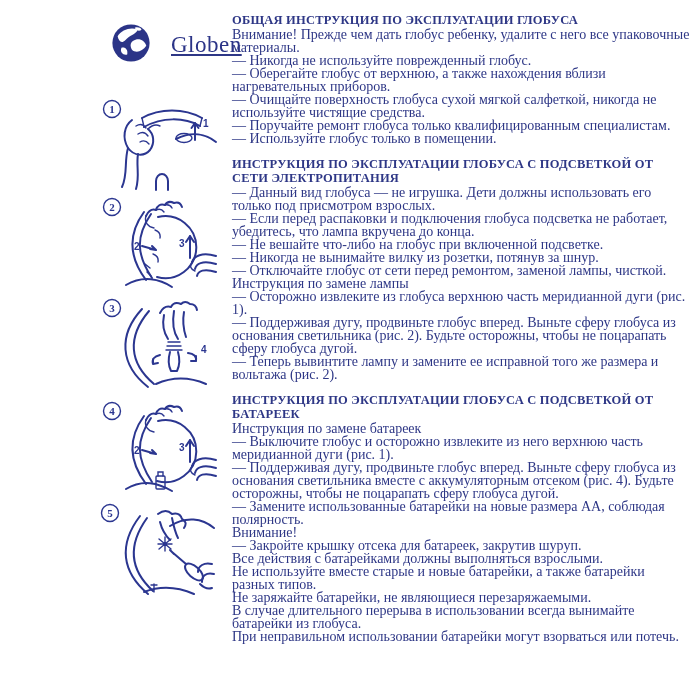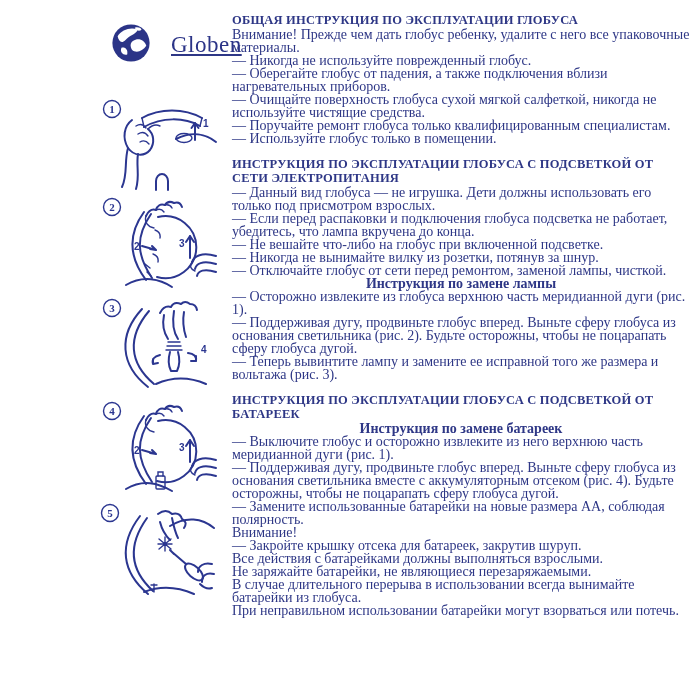--- a/index.html
+++ b/index.html
@@ -5,21 +5,21 @@
   html,body{margin:0;padding:0;background:#fff;}
   .page{position:relative;width:700px;height:700px;background:#ffffff;overflow:hidden;
         font-family:"Liberation Serif","DejaVu Serif",serif;color:#2e3786;}
   
   .logo{position:absolute;left:110px;top:22px;display:flex;align-items:center;gap:19px;text-decoration:underline;}
   .logo .word{font-size:23px;letter-spacing:.5px;color:#2b3487;}
   
   .col{position:absolute;left:232px;top:13px;width:458px;}
   .sec{margin:0 0 12px 0;}
   .sec h2{margin:0;font-size:12.5px;line-height:14.5px;font-weight:bold;letter-spacing:.2px;}
-  .sec .sub{font-weight:bold;text-align:center;}
+  .sec .sub{font-weight:normal;}
   .sec p{margin:0;font-size:14px;line-height:13px;}
   
   .figs{position:absolute;left:98px;top:96px;width:130px;}
   .fig{position:absolute;left:0;}
   .fig svg{display:block;}
   .ink{stroke:#2b3690;fill:none;stroke-width:2;stroke-linecap:round;stroke-linejoin:round;}
   .ink-thin{stroke:#2b3690;fill:none;stroke-width:1.4;stroke-linecap:round;}
   .num{font-family:"Liberation Serif",serif;font-size:11px;font-weight:bold;fill:#2b3690;}
   .lbl{font-family:"Liberation Sans",sans-serif;font-size:10px;font-weight:bold;fill:#2b3690;}
 </style>
@@ -138,47 +138,48 @@
       </svg>
     </div>
   </div>
 
   <div class="col">
 
     <div class="sec">
       <h2>ОБЩАЯ ИНСТРУКЦИЯ ПО ЭКСПЛУАТАЦИИ ГЛОБУСА</h2>
       <p>Внимание! Прежде чем дать глобус ребенку, удалите с него все упаковочные материалы.</p>
       <p>— Никогда не используйте поврежденный глобус.</p>
-      <p>— Оберегайте глобус от падения, а также подключения вблизи нагревательных приборов.</p>
+      <p>— Оберегайте глобус от верхнюю, а также нахождения вблизи нагревательных приборов.</p>
       <p>— Очищайте поверхность глобуса сухой мягкой салфеткой, никогда не используйте чистящие средства.</p>
       <p>— Поручайте ремонт глобуса только квалифицированным специалистам.</p>
       <p>— Используйте глобус только в помещении.</p>
     </div>
 
     <div class="sec">
       <h2>ИНСТРУКЦИЯ ПО ЭКСПЛУАТАЦИИ ГЛОБУСА С ПОДСВЕТКОЙ ОТ СЕТИ ЭЛЕКТРОПИТАНИЯ</h2>
       <p>— Данный вид глобуса — не игрушка. Дети должны использовать его только под присмотром взрослых.</p>
       <p>— Если перед распаковки и подключения глобуса подсветка не работает, убедитесь, что лампа вкручена до конца.</p>
       <p>— Не вешайте что-либо на глобус при включенной подсветке.</p>
       <p>— Никогда не вынимайте вилку из розетки, потянув за шнур.</p>
       <p>— Отключайте глобус от сети перед ремонтом, заменой лампы, чисткой.</p>
       <p class="sub">Инструкция по замене лампы</p>
       <p>— Осторожно извлеките из глобуса верхнюю часть меридианной дуги (рис. 1).</p>
       <p>— Поддерживая дугу, продвиньте глобус вперед. Выньте сферу глобуса из основания светильника (рис. 2). Будьте осторожны, чтобы не поцарапать сферу глобуса дугой.</p>
-      <p>— Теперь вывинтите лампу и замените ее исправной того же размера и вольтажа (рис. 3).</p>
+      <p>— Теперь вывинтите лампу и замените ее исправной того же размера и вольтажа (рис. 2).</p>
     </div>
 
     <div class="sec">
       <h2>ИНСТРУКЦИЯ ПО ЭКСПЛУАТАЦИИ ГЛОБУСА С ПОДСВЕТКОЙ ОТ БАТАРЕЕК</h2>
       <p class="sub">Инструкция по замене батареек</p>
       <p>— Выключите глобус и осторожно извлеките из него верхнюю часть меридианной дуги (рис. 1).</p>
       <p>— Поддерживая дугу, продвиньте глобус вперед. Выньте сферу глобуса из основания светильника вместе с аккумуляторным отсеком (рис. 4). Будьте осторожны, чтобы не поцарапать сферу глобуса дугой.</p>
       <p>— Замените использованные батарейки на новые размера АА, соблюдая полярность.</p>
       <p>Внимание!</p>
       <p>— Закройте крышку отсека для батареек, закрутив шуруп.</p>
       <p>Все действия с батарейками должны выполняться взрослыми.</p>
+      <p>Не используйте вместе старые и новые батарейки, а также батарейки разных типов.</p>
       <p>Не заряжайте батарейки, не являющиеся перезаряжаемыми.</p>
       <p>В случае длительного перерыва в использовании всегда вынимайте батарейки из глобуса.</p>
       <p>При неправильном использовании батарейки могут взорваться или потечь.</p>
     </div>
 
   </div>
 </div>
 
 </body></html>

